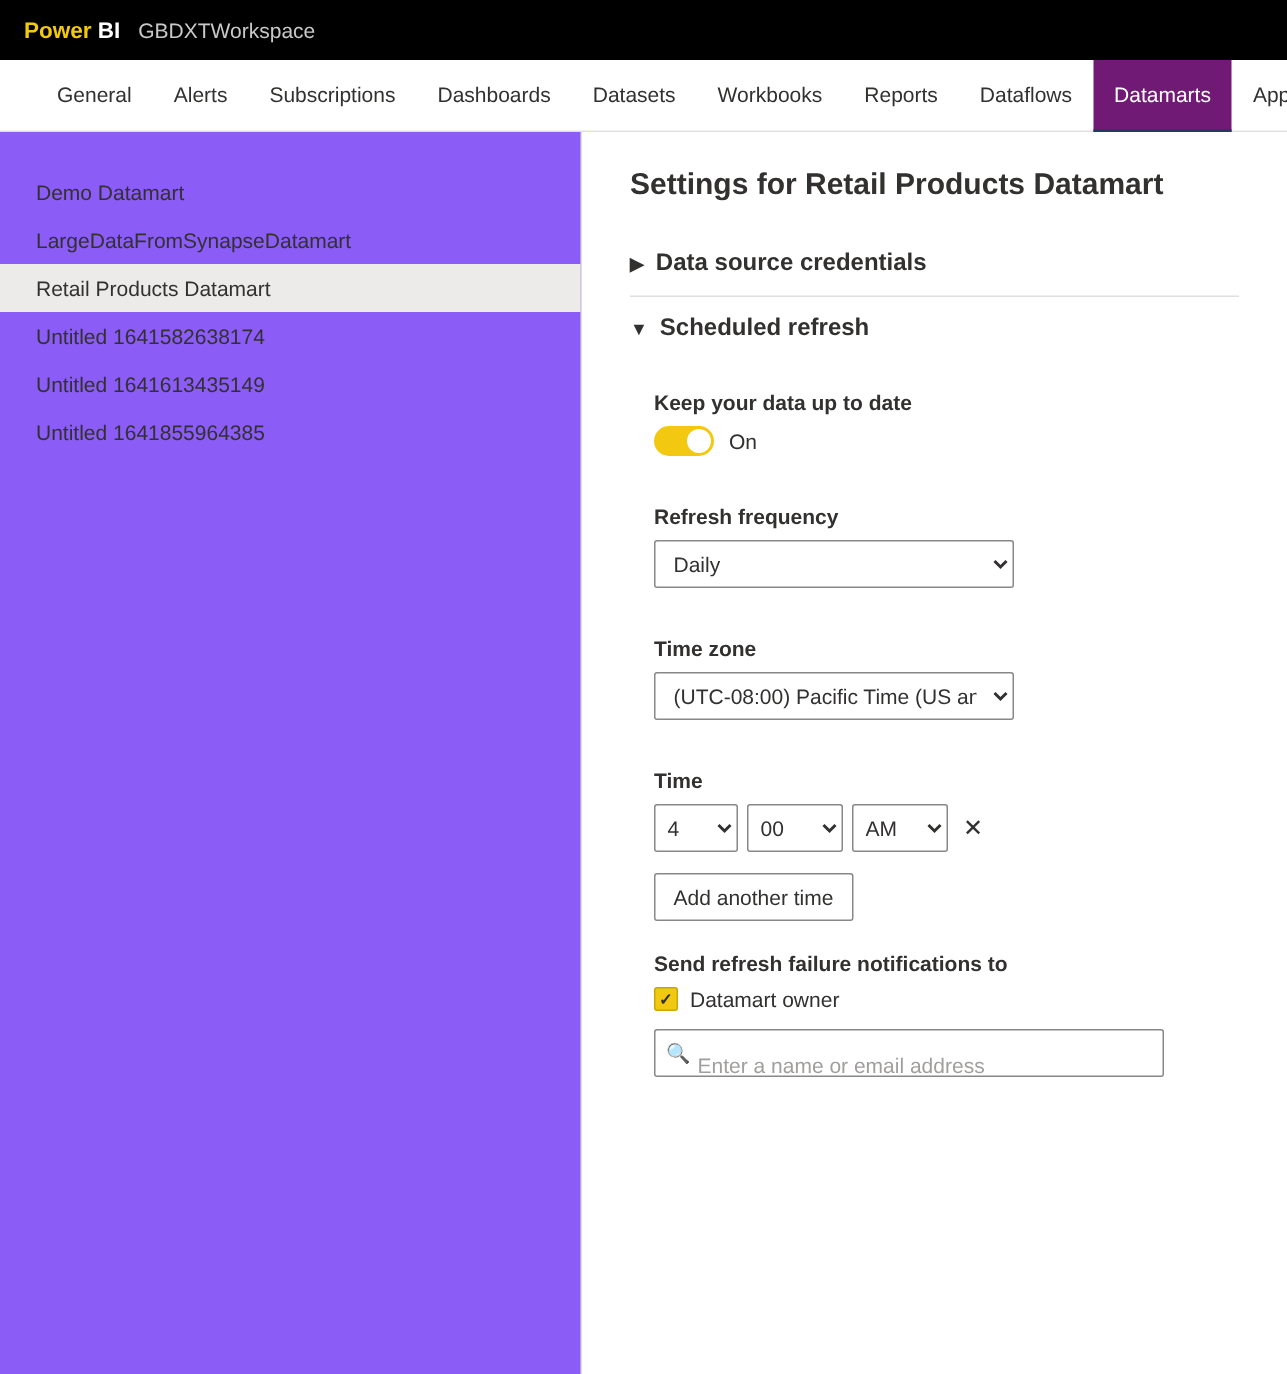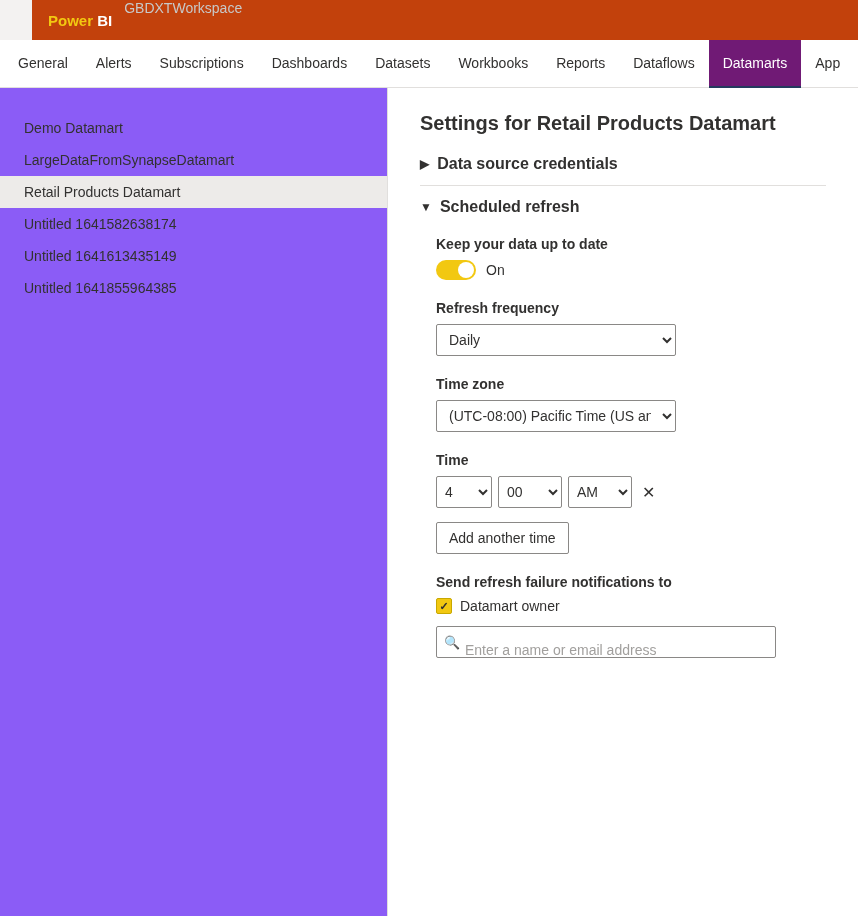--- a/index.html
+++ b/index.html
@@ -1,26 +1,26 @@
 <!DOCTYPE html>
 <html><head>
   <meta charset="utf-8">
   <style>
     * { box-sizing: border-box; margin: 0; padding: 0; }
     body { font-family: 'Segoe UI', Tahoma, Geneva, Verdana, sans-serif; font-size: 14px; background: #f3f2f1; color: #323130; }
 
     
     .top-bar {
-      background: #c2410c;
+      background: #000000;
       color: white;
       padding: 0 16px;
       height: 40px;
       display: flex;
+      align-items: center;
       gap: 12px;
-      margin-left: 32px;
     }
     .top-bar-brand {
       display: flex;
       align-items: center;
       gap: 6px;
     }
     .powerbi-logo {
       font-weight: 700;
       font-size: 15px;
       color: white;
@@ -30,21 +30,21 @@
       font-size: 14px;
       color: #c8c8c8;
     }
 
     
     .tab-bar {
       background: white;
       border-bottom: 1px solid #e1dfdd;
       display: flex;
       align-items: center;
-      padding: 0 4px;
+      padding: 0 24px;
       height: 48px;
       gap: 0;
     }
     .tab-item {
       padding: 0 14px;
       height: 48px;
       display: flex;
       align-items: center;
       cursor: pointer;
       font-size: 14px;
@@ -89,21 +89,21 @@
       flex: 1;
       padding: 24px 32px;
       overflow-y: auto;
       background: white;
     }
 
     .page-title {
       font-size: 20px;
       font-weight: 700;
       color: #323130;
-      margin-bottom: 20px;
+      margin-bottom: 32px;
     }
 
     
     .section-header {
       display: flex;
       align-items: center;
       gap: 8px;
       font-size: 16px;
       font-weight: 600;
       color: #323130;
@@ -114,21 +114,21 @@
       font-size: 12px;
       color: #323130;
     }
 
     .section-body { padding-left: 16px; }
 
     .field-label {
       font-size: 14px;
       font-weight: 600;
       margin-bottom: 8px;
-      margin-top: 20px;
+      margin-top: 32px;
       color: #323130;
     }
 
     
     .toggle-row {
       display: flex;
       align-items: center;
       gap: 10px;
       margin-bottom: 4px;
     }

